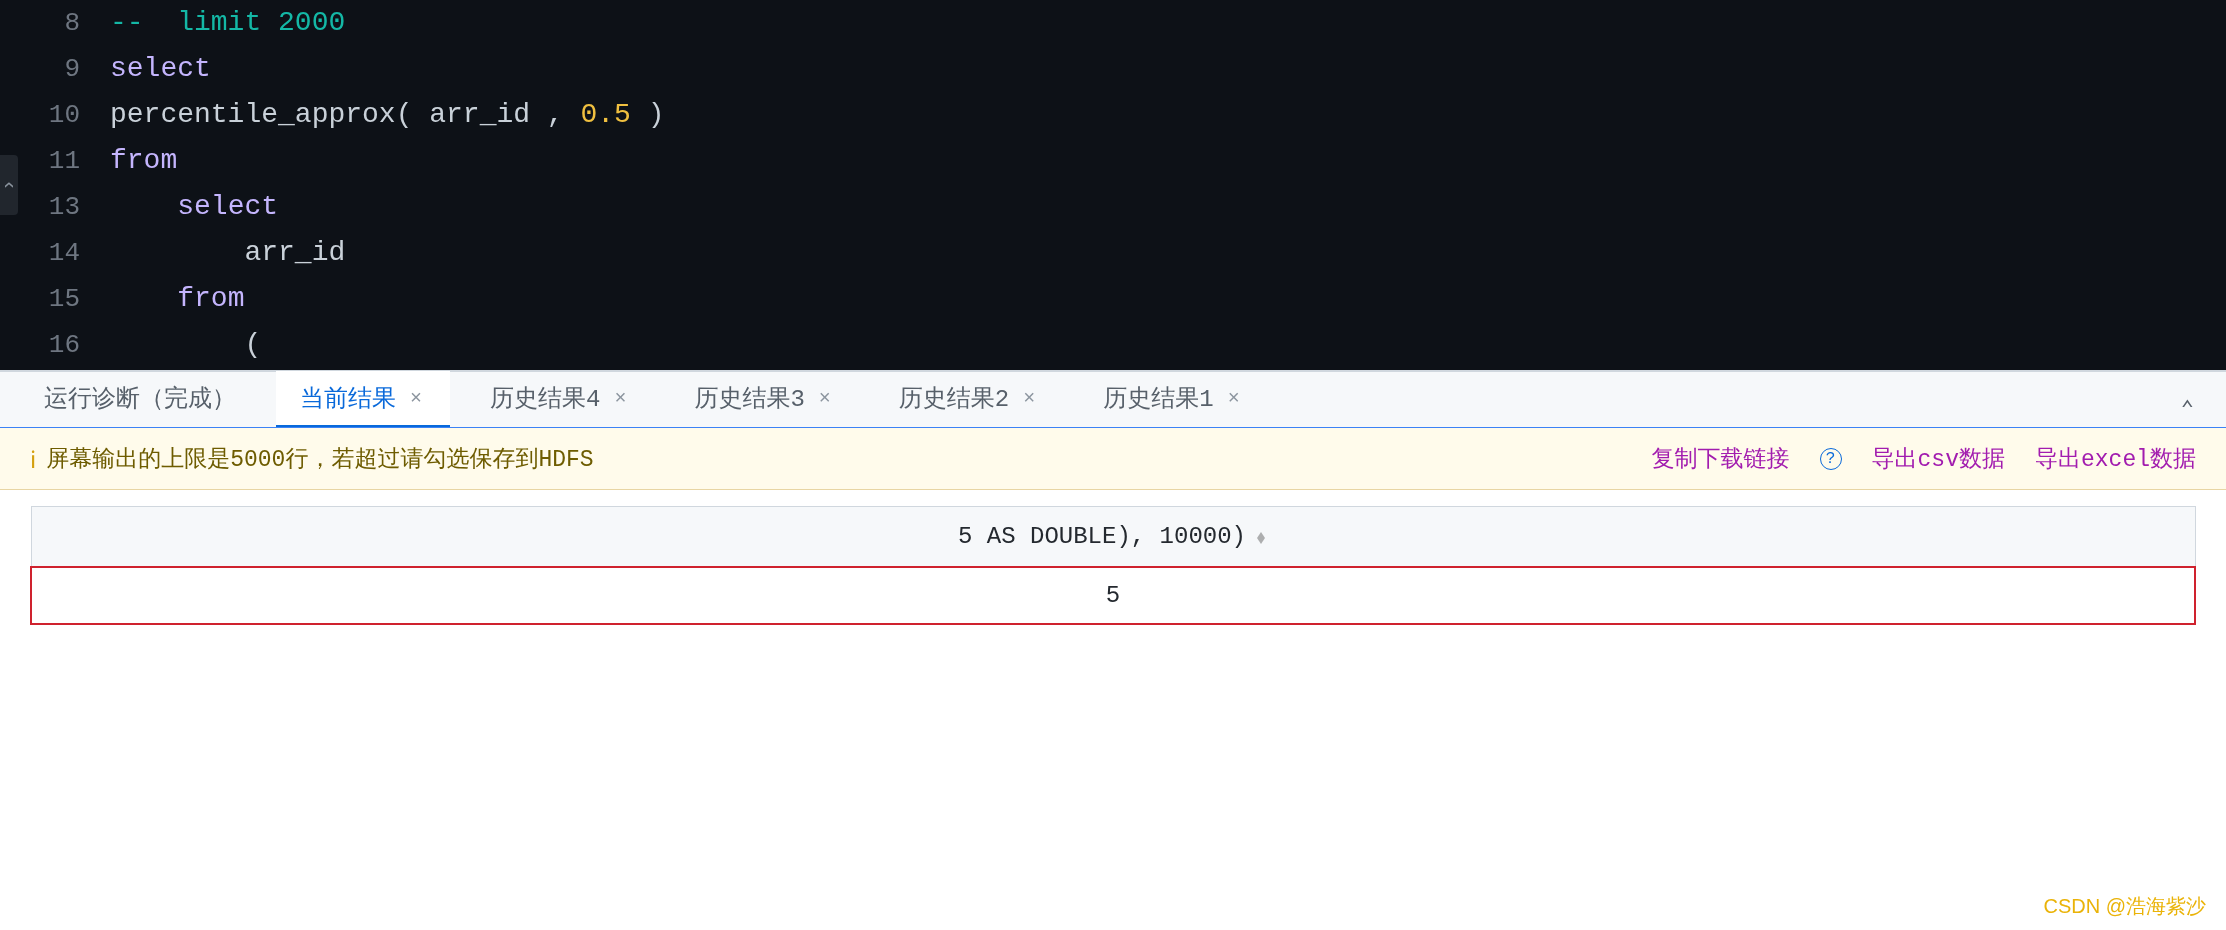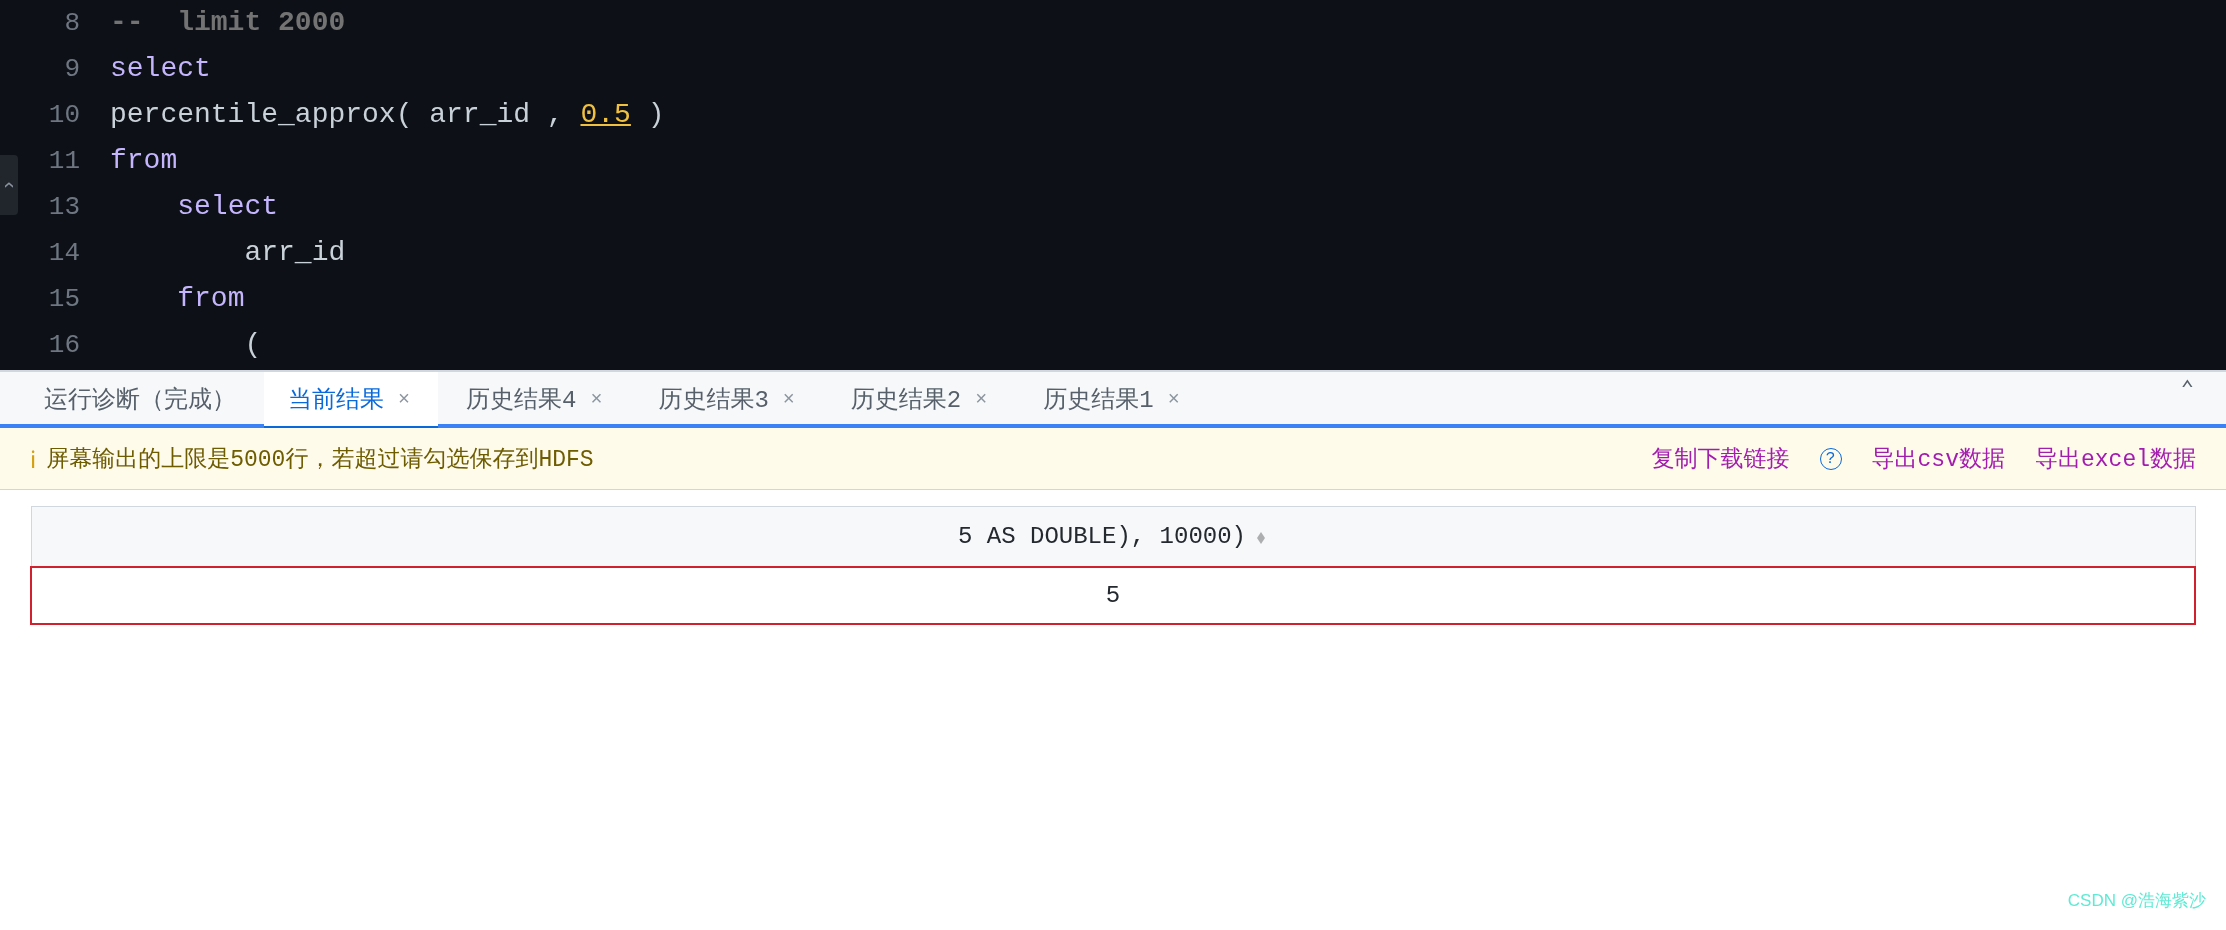--- a/index.html
+++ b/index.html
@@ -38,21 +38,21 @@
       user-select: none;
       font-size: 26px;
     }
 
     .code-content {
       color: #c9d1d9;
       white-space: pre;
     }
 
     .kw { color: #c4b5fd; }  
-    .num { color: #f0c040; text-decoration: underline; }
+    .num { color: #f0c040; }
 
     
     .collapse-handle {
       position: absolute;
       left: 0;
       top: 50%;
       transform: translateY(-50%);
       width: 18px;
       background: #21262d;
       color: #8b949e;
@@ -71,26 +71,26 @@
       background: #ffffff;
       border-top: 2px solid #d0d7de;
       height: 560px;
       display: flex;
       flex-direction: column;
     }
 
     
     .tab-bar {
       display: flex;
-      align-items: flex-start;
-      border-bottom: 4px solid #3b82f6;
+      align-items: flex-end;
+      border-bottom: 1px solid #3b82f6;
       background: #f6f8fa;
       height: 56px;
       padding: 0 20px;
-      gap: 4px;
+      gap: 16px;
     }
 
     .tab {
       display: flex;
       align-items: center;
       padding: 0 24px;
       height: 56px;
       font-size: 24px;
       color: #57606a;
       cursor: pointer;
@@ -219,31 +219,30 @@
     }
 
     .cell-highlighted {
       border: 2px solid #cf222e !important;
       font-weight: 500;
     }
 
     
     .watermark {
       position: absolute;
-      bottom: 18px;
+      bottom: 10px;
       right: 20px;
-      font-size: 17px;
-      color: #5eead4;
+      font-size: 20px;
+      color: #eab308;
       font-family: Arial, sans-serif;
     }
 
     
     .dashed-indicator {
-      color: #737373;
-      font-weight: bold;
+      color: #14b8a6;
     }
   </style>
 </head>
 <body>
 
 <div class="code-editor">
 
   <div class="collapse-handle">‹</div>
 
   <div class="code-line">

